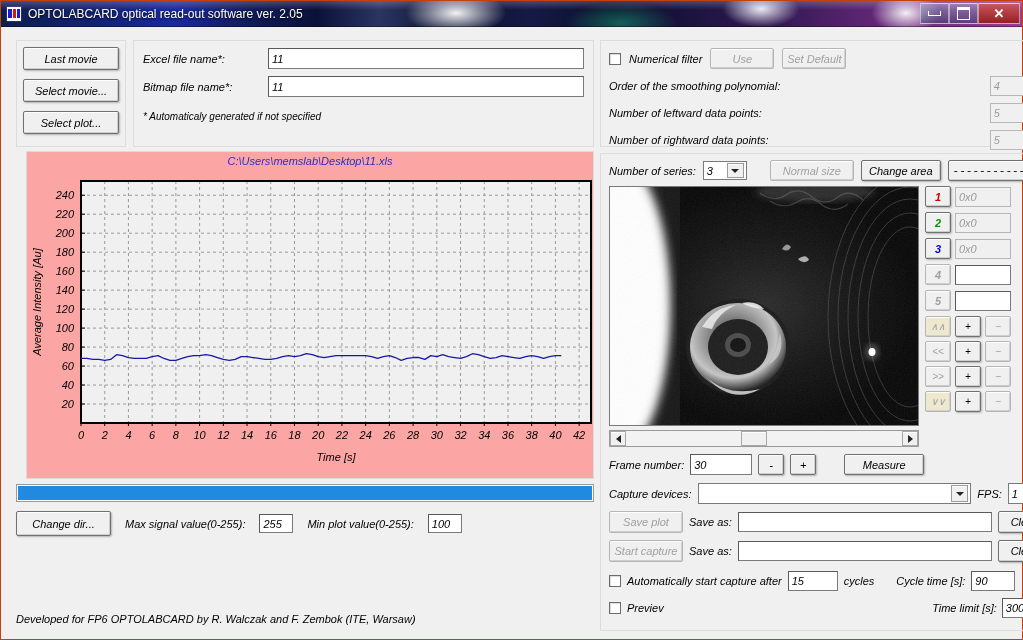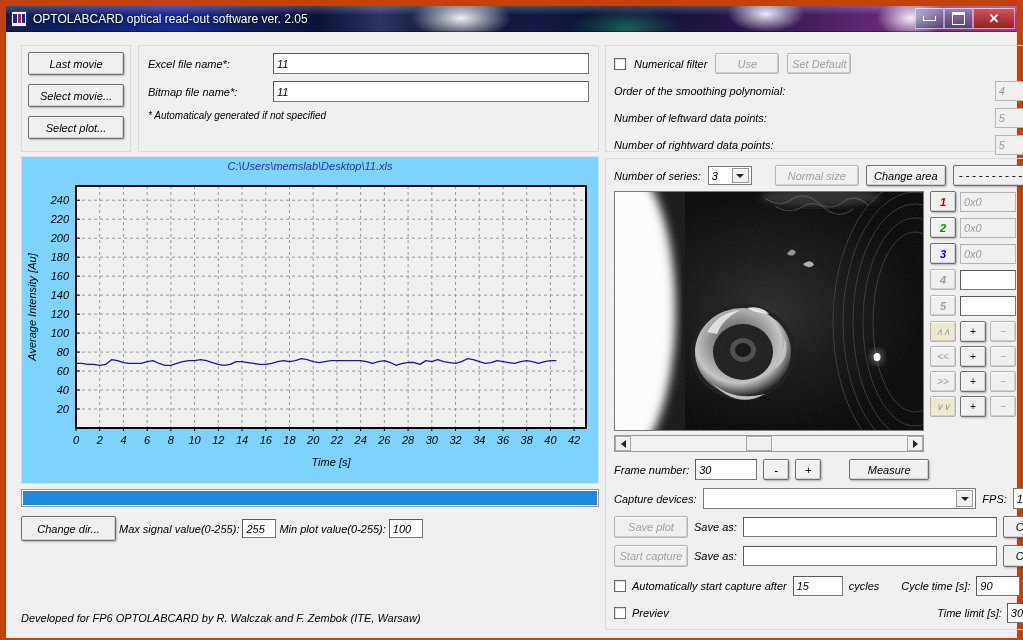--- a/index.html
+++ b/index.html
@@ -10,21 +10,21 @@
     width: 1023px; height: 640px;
     font-family: "Liberation Sans", sans-serif;
     font-size: 11px;
     color: #000;
     overflow: hidden;
   }
   .window {
     position: absolute; left: 0; top: 0;
     width: 1023px; height: 640px;
     background: #f0f0f0;
-    border: 6px solid #c2410c;
+    border: 1px solid #c2410c;
     box-sizing: border-box;
     display: flex; flex-direction: column;
   }
   
   .titlebar {
     height: 26px; min-height: 26px;
     position: relative;
     background:
       radial-gradient(ellipse 70px 30px at 455px 12px, rgba(255,255,255,0.95) 0%, rgba(255,255,255,0.0) 72%),
       radial-gradient(ellipse 55px 26px at 760px 8px, rgba(245,245,255,0.95) 0%, rgba(255,255,255,0.0) 70%),
@@ -174,50 +174,50 @@
   }
   .btncol .btn { height: 23px; }
   .filesgrp {
     flex: 1; border: 1px solid #dcdcdc; box-sizing: border-box;
     padding: 7px 9px 4px 9px; height: 107px;
     display:flex; flex-direction: column; gap: 7px;
   }
   .filerow { display: flex; align-items: center; border-radius: 7px; }
   .filerow .lbl { width: 125px; }
   .filerow .field { flex: 1; height: 21px; }
-  .note { font-size: 10px; color: #000; margin-top: 1px; }
+  .note { font-size: 10px; color: #000; margin-top: 7px; }
 
   
   .chartgrp {
-    margin: 0px 4px 0 7px;
+    margin: 0px 4px 0 17px;
     border: 1px solid #dcdcdc;
     box-sizing: border-box;
     height: 328px;
     position: relative;
-    background: #7dd3fc;
+    background: #fca5a5;
   }
   .chart-path {
     text-align: center; color: #2b2bc9; font-size: 11px;
     padding-top: 3px; letter-spacing: 0px;
   }
   .chart-wrap { position: relative; width: 100%; height: 300px; }
   .chart-wrap svg { display:block; }
 
   
   .progwrap { margin: 5px 4px 0 7px; }
   .progress {
     height: 18px;
     border: 1px solid #9a9a9a;
     background: #ffffff; box-sizing: border-box;
     padding: 1px;
   }
   .progress .bar { height: 100%; background: #1f8ae0; }
   .settingsrow {
     margin: 9px 4px 0 7px;
-    display: flex; align-items: center; gap: 3px;
+    display: flex; align-items: center; gap: 14px;
   }
   .settingsrow .btn { width: 95px; height: 25px; }
   .footer {
     margin-top: auto;
     padding: 0 0 6px 7px;
     font-size: 11px; color: #000;
   }
 
   
   .filtergrp {

